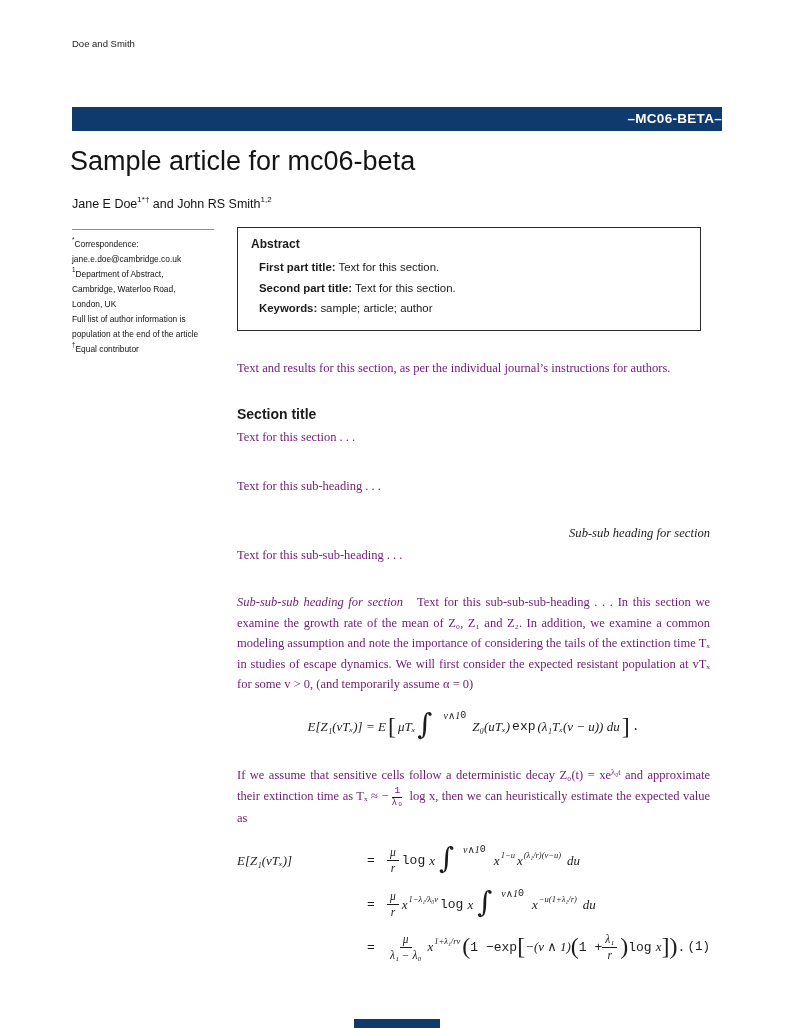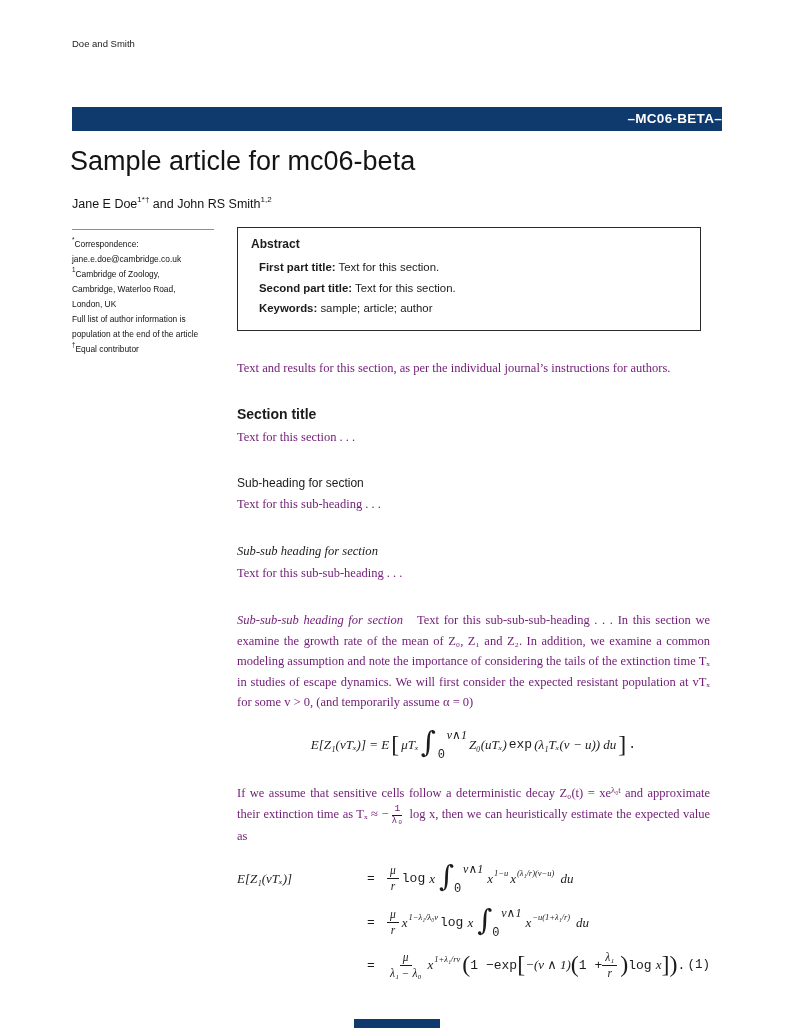--- a/index.html
+++ b/index.html
@@ -1,21 +1,21 @@
 <!DOCTYPE html>
 <html><head>
 <meta charset="utf-8">
 <style>
   html,body { margin:0; padding:0; background:#e8e8e8; }
   .page {
     position:relative; width:794px; height:1028px; margin:0 auto;
     background:#ffffff; overflow:hidden; color:#1b1b1b;
     font-family:"Liberation Sans","DejaVu Sans",sans-serif;
   }
-  .serif { font-family:"Liberation Serif","DejaVu Serif",serif; }
+  .serif { font-family:"Liberation Serif","DejaVu Serif",serif;text-align:right; }
 
   .running-head { position:absolute; left:72px; top:38px; font-size:9.5px; color:#222; }
 
   .banner {
     position:absolute; left:72px; top:107px; width:650px; height:24px;
     background:#0e3a6e; color:#ffffff; font-weight:bold; font-size:13.5px;
     line-height:24px; padding-left:7px; box-sizing:border-box; letter-spacing:0.3px;text-align:right;
   }
 
   .title { position:absolute; left:70px; top:146px; font-size:27px; font-weight:400; color:#141414; }
@@ -48,21 +48,21 @@
   
   .mi { font-family:"Liberation Serif","DejaVu Serif",serif; font-style:italic; }
   .rm { font-family:Liberation Mono, monospace; font-style:normal; }
   .eq-a {
     display:flex; align-items:center; justify-content:center;
     font-size:13px; margin:6px 0 22px 0;
   }
   .eq-a > span { margin:0 1px; }
   .big { font-family:"Liberation Serif",serif; font-style:normal; font-size:24px; font-weight:300; line-height:1; position:relative; top:-1px; }
   .int { font-family:"DejaVu Serif",serif; font-style:normal; font-size:29px; line-height:1; position:relative; top:-2px; }
-  .lims { display:flex; flex-direction:column; justify-content:space-between; height:32px; font-size:12px; line-height:1; margin-left:0; margin-right:4px; }
+  .lims { display:flex; flex-direction:row; justify-content:space-between; height:32px; font-size:10px; line-height:1; margin-left:0; margin-right:4px; }
   .lims .up { padding-left:9px; }
   .lims .lo { padding-right:4px; }
 
   .eqrow { display:grid; grid-template-columns:118px 32px 1fr; align-items:center; position:relative; font-size:13px; margin-bottom:12px; }
   .cell-lhs { text-align:left; }
   .cell-rel { text-align:center; }
   .cell-rhs { display:flex; align-items:center; flex-wrap:nowrap; }
   .cell-rhs > * { flex:0 0 auto; }
   .cell-rhs sup { font-size:8.5px; transform:translateY(-6px); margin:0 2px 0 1px; }
   .frac { display:inline-flex; flex-direction:column; align-items:center; font-size:11.5px; line-height:1.15; margin-right:3px; }
@@ -92,21 +92,21 @@
   <div class="title">Sample article for mc06-beta</div>
 
   <div class="authors">
     <span>Jane E Doe</span><sup>1*†</sup><span> and </span><span>John RS Smith</span><sup>1,2</sup>
   </div>
 
   <div class="sidebar">
     <hr class="sidebar-rule">
     <div class="side-line"><sup>*</sup><span>Correspondence:</span></div>
     <div class="side-line"><sup></sup><span>jane.e.doe@cambridge.co.uk</span></div>
-    <div class="side-line"><sup>1</sup><span>Cambridge of Zoology,</span></div>
+    <div class="side-line"><sup>1</sup><span>Department of Abstract,</span></div>
     <div class="side-line"><sup></sup><span>Cambridge, Waterloo Road,</span></div>
     <div class="side-line"><sup></sup><span>London, UK</span></div>
     <div class="side-line"><sup></sup><span>Full list of author information is</span></div>
     <div class="side-line"><sup></sup><span>population at the end of the article</span></div>
     <div class="side-line"><sup>†</sup><span>Equal contributor</span></div>
   </div>
 
   <div class="abstract-box">
     <div class="abstract-heading">Abstract</div>
     <div class="abs-row"><b>First part title:</b><span> Text for this section.</span></div>
@@ -114,21 +114,20 @@
     <div class="abs-row"><b>Keywords:</b><span> sample; article; author</span></div>
   </div>
 
   <div class="main">
 
     <p class="body-p serif gap-md">Text and results for this section, as per the individual journal’s instructions for authors.</p>
 
     <div class="h-main">Section title</div>
     <p class="body-p serif gap-lg">Text for this section . . .</p>
 
-    <div class="h-sub">Sub-heading for section</div>
     <p class="body-p serif gap-lg">Text for this sub-heading . . .</p>
 
     <div class="h-subsub serif">Sub-sub heading for section</div>
     <p class="body-p serif gap-md">Text for this sub-sub-heading . . .</p>
 
     <p class="body-p serif"><span class="para-lead">Sub-sub-sub heading for section</span><span>Text for this sub-sub-sub-heading . . . In this section we examine the growth rate of the mean of Z₀, Z₁ and Z₂. In addition, we examine a common modeling assumption and note the importance of considering the tails of the extinction time Tₓ in studies of escape dynamics. We will first consider the expected resistant population at vTₓ for some v &gt; 0, (and temporarily assume α = 0)</span></p>
 
     <div class="eq-a">
       <span class="mi">E[Z₁(vTₓ)] = E</span>
       <span class="big">[</span>

